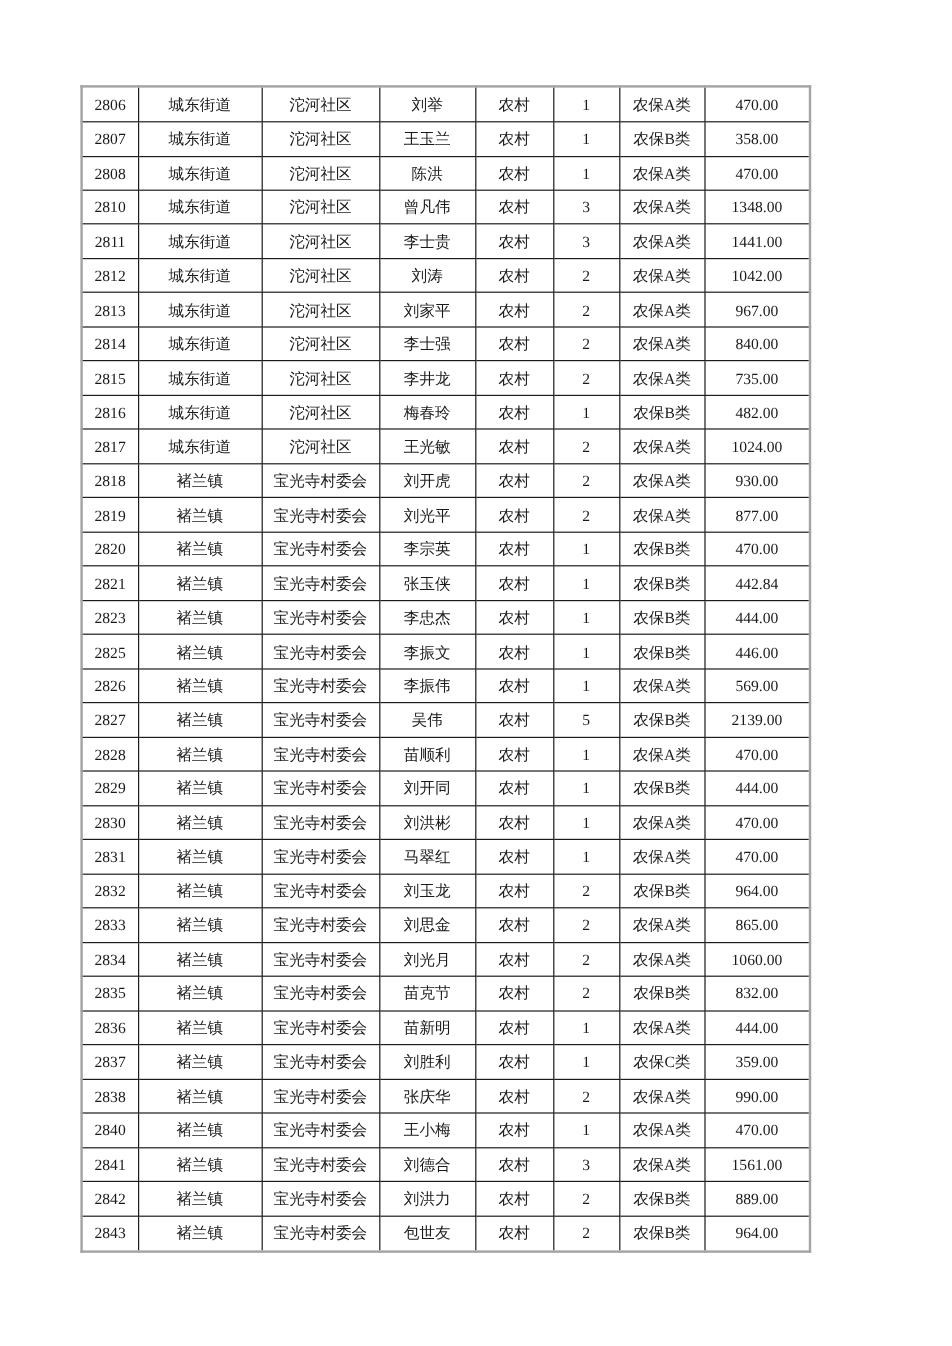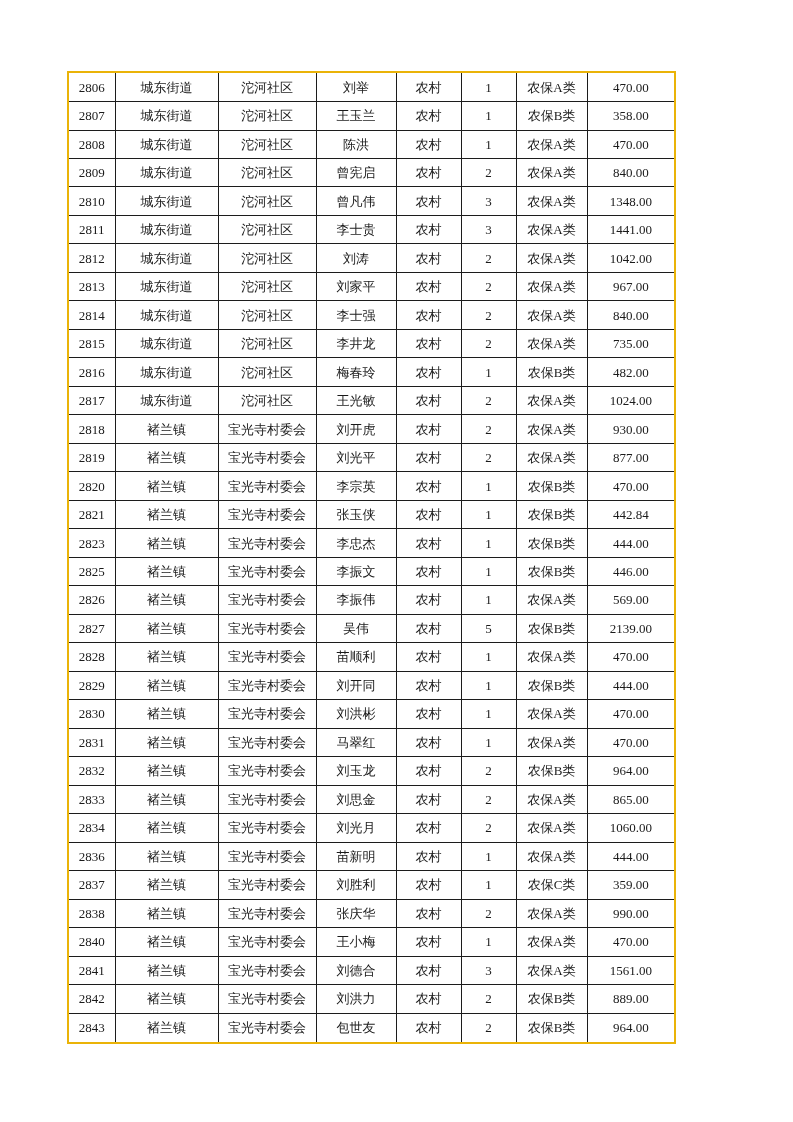--- a/index.html
+++ b/index.html
@@ -16,21 +16,21 @@
     font-family: "Liberation Serif", "DejaVu Serif", serif;
   }
   table.data-table {
     position: absolute;
     left: 67px;
     top: 71px;
     width: 608px;
     height: 973px;
     border-collapse: collapse;
     table-layout: fixed;
-    border: 2px solid #eab308;
+    border: 2px solid #a3a3a3;
   }
   table.data-table td {
     border: 1px solid #1c1c1c;
     text-align: center;
     vertical-align: middle;
     font-size: 13px;
     line-height: 1;
     color: #1a1a1a;
     padding: 0;
     white-space: nowrap;
@@ -77,80 +77,70 @@
           <td>2808</td>
           <td>城东街道</td>
           <td>沱河社区</td>
           <td>陈洪</td>
           <td>农村</td>
           <td>1</td>
           <td>农保A类</td>
           <td>470.00</td>
         </tr>
         <tr>
-          <td>2809</td>
-          <td>城东街道</td>
-          <td>沱河社区</td>
-          <td>曾宪启</td>
+          <td>2810</td>
+          <td>城东街道</td>
+          <td>沱河社区</td>
+          <td>曾凡伟</td>
+          <td>农村</td>
+          <td>3</td>
+          <td>农保A类</td>
+          <td>1348.00</td>
+        </tr>
+        <tr>
+          <td>2811</td>
+          <td>城东街道</td>
+          <td>沱河社区</td>
+          <td>李士贵</td>
+          <td>农村</td>
+          <td>3</td>
+          <td>农保A类</td>
+          <td>1441.00</td>
+        </tr>
+        <tr>
+          <td>2812</td>
+          <td>城东街道</td>
+          <td>沱河社区</td>
+          <td>刘涛</td>
+          <td>农村</td>
+          <td>2</td>
+          <td>农保A类</td>
+          <td>1042.00</td>
+        </tr>
+        <tr>
+          <td>2813</td>
+          <td>城东街道</td>
+          <td>沱河社区</td>
+          <td>刘家平</td>
+          <td>农村</td>
+          <td>2</td>
+          <td>农保A类</td>
+          <td>967.00</td>
+        </tr>
+        <tr>
+          <td>2814</td>
+          <td>城东街道</td>
+          <td>沱河社区</td>
+          <td>李士强</td>
           <td>农村</td>
           <td>2</td>
           <td>农保A类</td>
           <td>840.00</td>
         </tr>
         <tr>
-          <td>2810</td>
-          <td>城东街道</td>
-          <td>沱河社区</td>
-          <td>曾凡伟</td>
-          <td>农村</td>
-          <td>3</td>
-          <td>农保A类</td>
-          <td>1348.00</td>
-        </tr>
-        <tr>
-          <td>2811</td>
-          <td>城东街道</td>
-          <td>沱河社区</td>
-          <td>李士贵</td>
-          <td>农村</td>
-          <td>3</td>
-          <td>农保A类</td>
-          <td>1441.00</td>
-        </tr>
-        <tr>
-          <td>2812</td>
-          <td>城东街道</td>
-          <td>沱河社区</td>
-          <td>刘涛</td>
-          <td>农村</td>
-          <td>2</td>
-          <td>农保A类</td>
-          <td>1042.00</td>
-        </tr>
-        <tr>
-          <td>2813</td>
-          <td>城东街道</td>
-          <td>沱河社区</td>
-          <td>刘家平</td>
-          <td>农村</td>
-          <td>2</td>
-          <td>农保A类</td>
-          <td>967.00</td>
-        </tr>
-        <tr>
-          <td>2814</td>
-          <td>城东街道</td>
-          <td>沱河社区</td>
-          <td>李士强</td>
-          <td>农村</td>
-          <td>2</td>
-          <td>农保A类</td>
-          <td>840.00</td>
-        </tr>
-        <tr>
           <td>2815</td>
           <td>城东街道</td>
           <td>沱河社区</td>
           <td>李井龙</td>
           <td>农村</td>
           <td>2</td>
           <td>农保A类</td>
           <td>735.00</td>
         </tr>
         <tr>
@@ -315,20 +305,30 @@
         </tr>
         <tr>
           <td>2834</td>
           <td>褚兰镇</td>
           <td>宝光寺村委会</td>
           <td>刘光月</td>
           <td>农村</td>
           <td>2</td>
           <td>农保A类</td>
           <td>1060.00</td>
+        </tr>
+        <tr>
+          <td>2835</td>
+          <td>褚兰镇</td>
+          <td>宝光寺村委会</td>
+          <td>苗克节</td>
+          <td>农村</td>
+          <td>2</td>
+          <td>农保B类</td>
+          <td>832.00</td>
         </tr>
         <tr>
           <td>2836</td>
           <td>褚兰镇</td>
           <td>宝光寺村委会</td>
           <td>苗新明</td>
           <td>农村</td>
           <td>1</td>
           <td>农保A类</td>
           <td>444.00</td>

